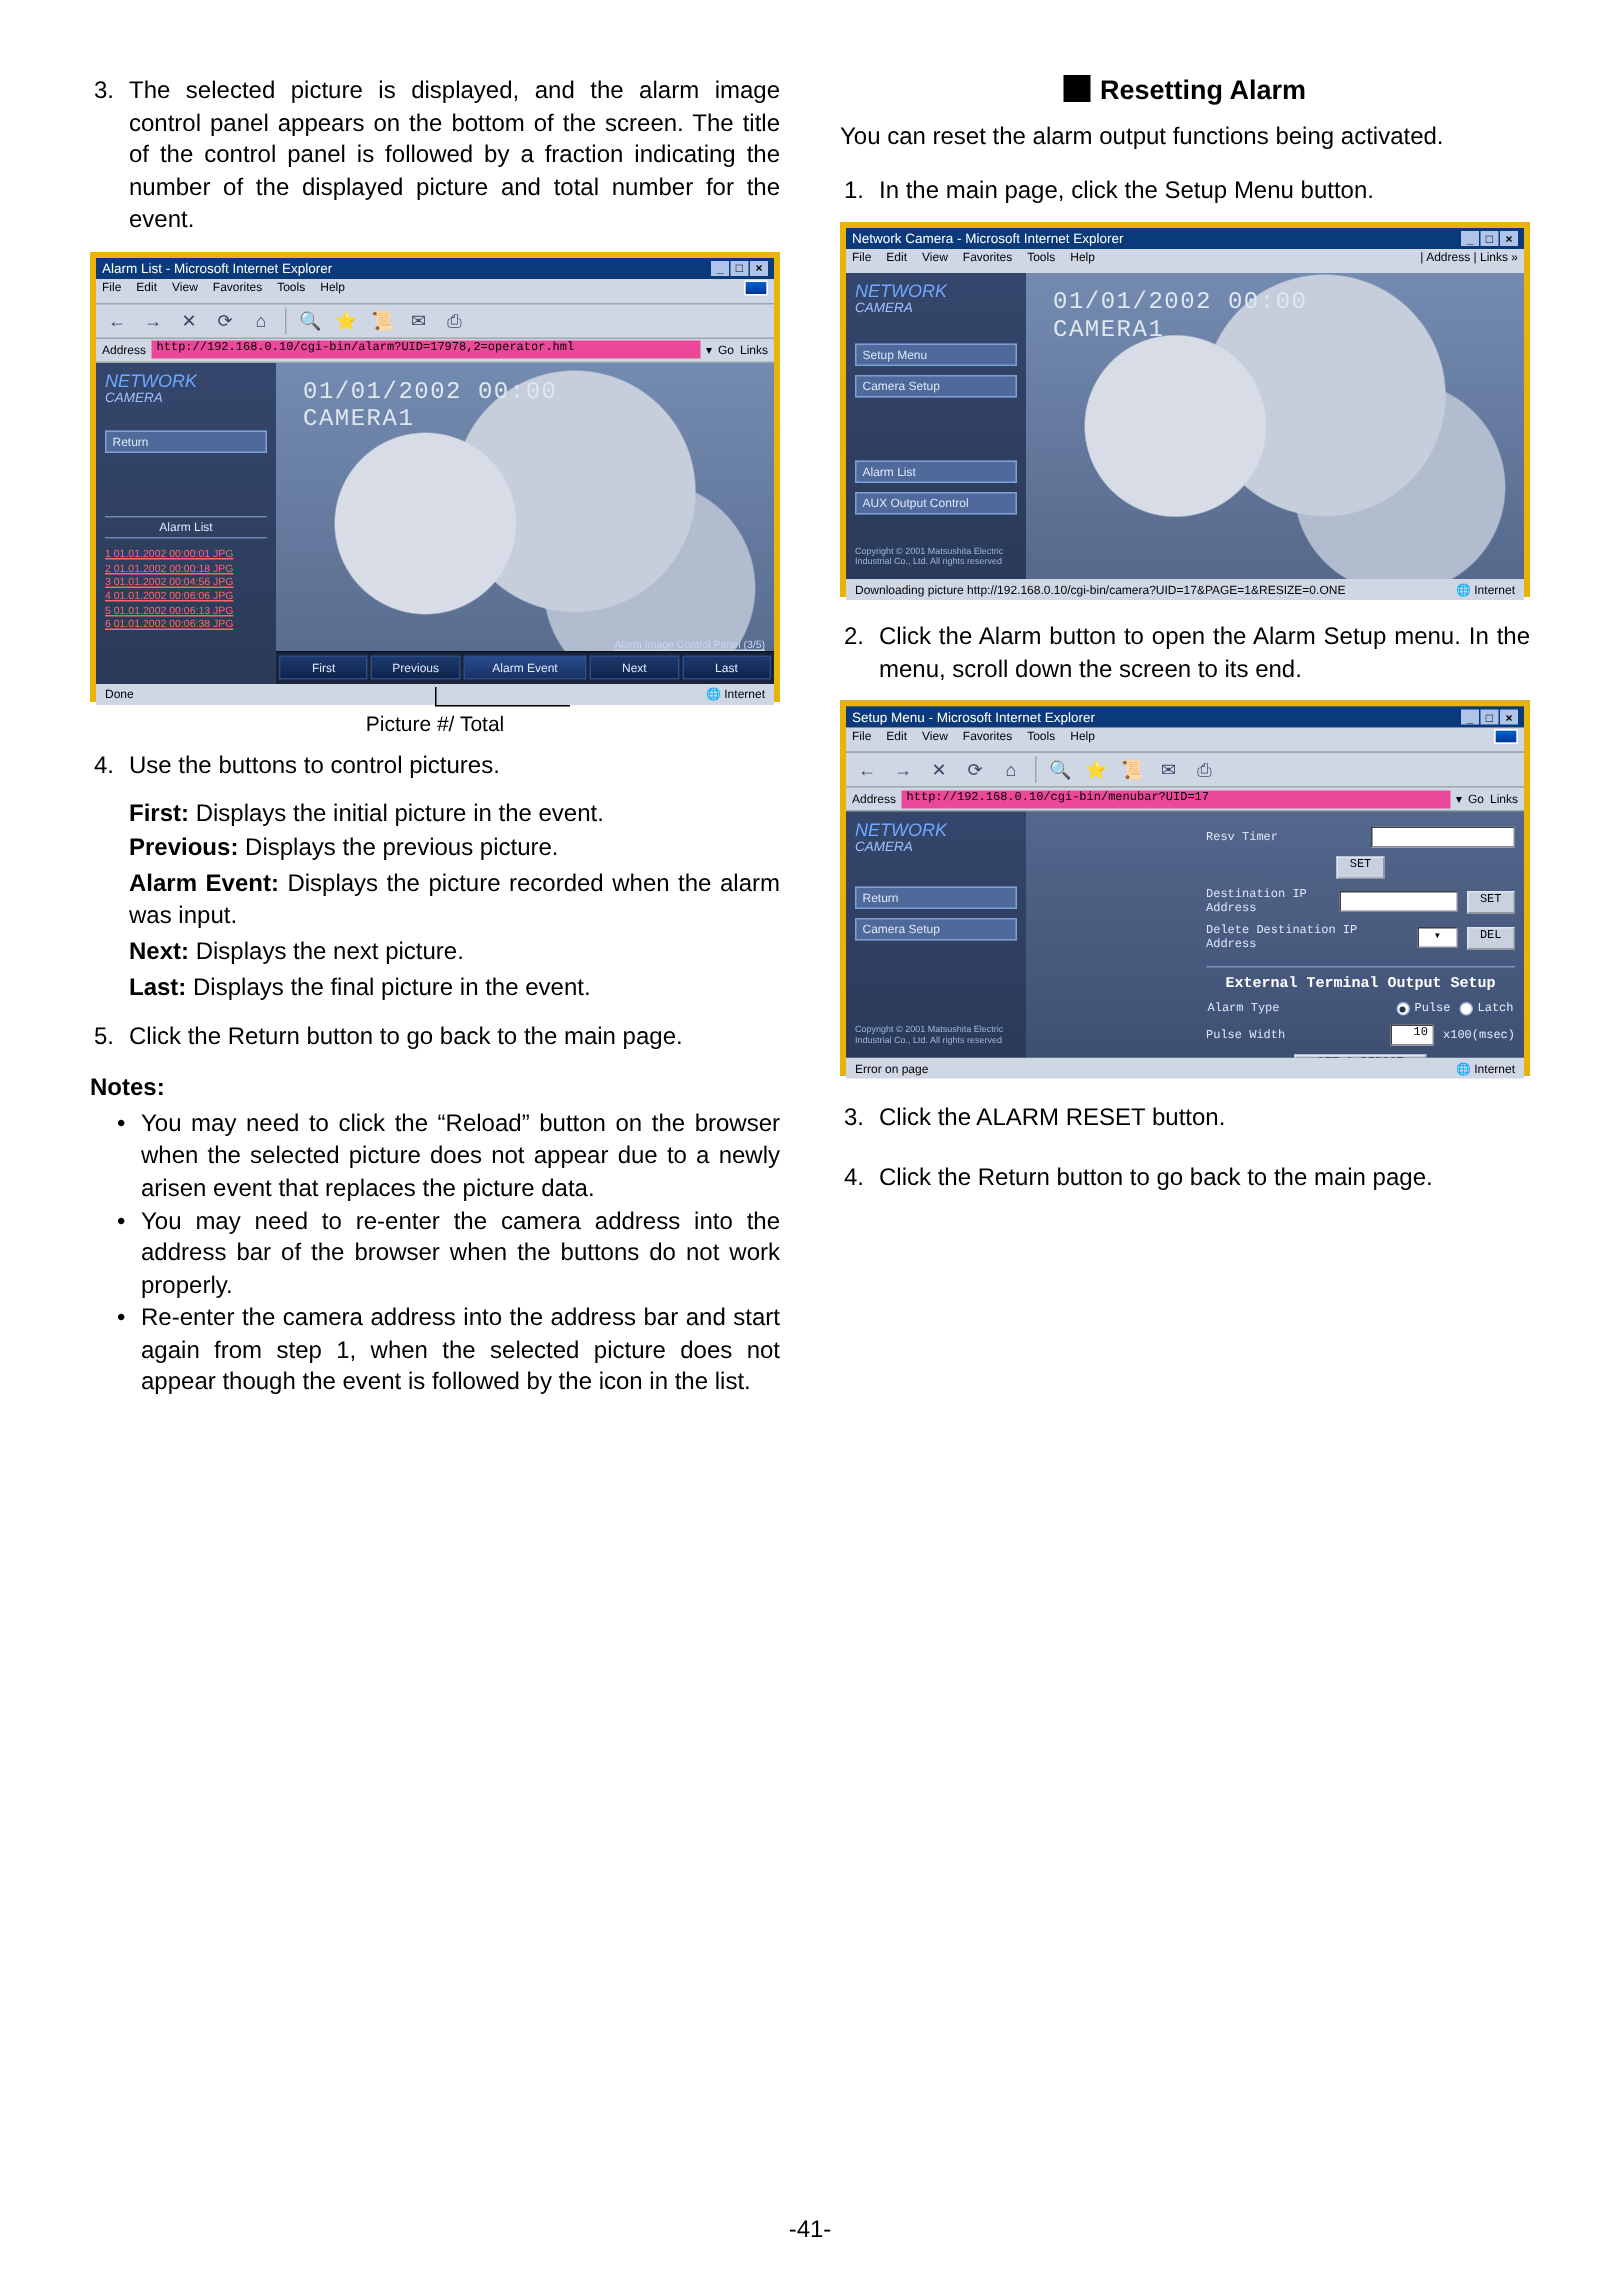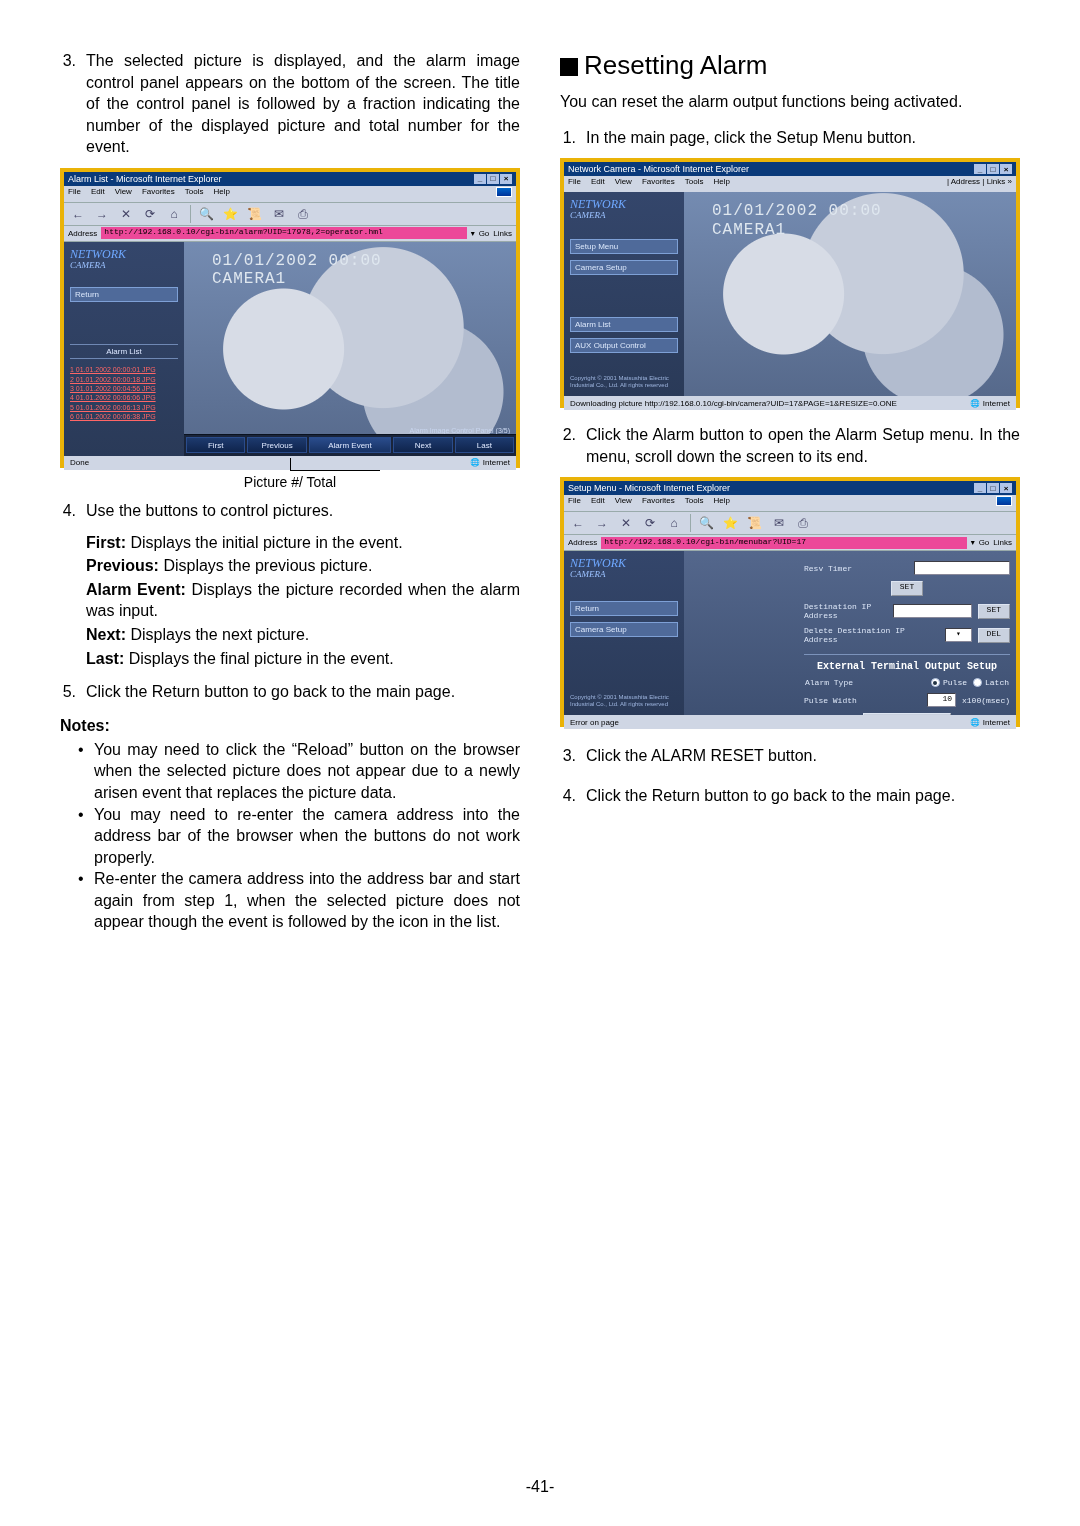--- a/index.html
+++ b/index.html
@@ -60,56 +60,56 @@
   .ss-body { display:flex; height: calc(100% - 12px - 12px - 24px - 16px - 14px); }
   .ss-body-nomenu { height: calc(100% - 12px - 12px - 14px); }
   .ss-sidebar {
     width: 120px; flex:none;
     background: linear-gradient(#34466b,#2a3a58);
     padding: 8px 6px;
     display:flex; flex-direction:column; gap:6px;
     color:#c7d6ef; font-size:8px;
   }
   .logo {
-    font-family: Liberation Serif, serif; font-style: italic;
+    font-family: Liberation Sans, sans-serif; font-style: italic;
     color:#6fa8ff; font-size:12px; letter-spacing:0px; line-height:0.8;
   }
   .ss-sidebtn {
     background:#4f6a9a; border:1px solid #7ea0d6; padding:2px 4px;
     color:#dbe7fb; font-size:8px;
   }
   .ss-link { color:#ff6666; text-decoration:underline; font-size:7px; display:block; line-height:1.35; }
   .ss-main { flex:1; position:relative; background:linear-gradient(#5d6f92,#3b4a66); overflow:hidden;}
   .cloud-bg {
     position:absolute; inset:0;
     background:
       radial-gradient(circle at 30% 50%, #d7dce6 0 60px, transparent 61px),
       radial-gradient(circle at 60% 40%, #c6cddb 0 80px, transparent 81px),
       radial-gradient(circle at 75% 70%, #b2bccf 0 70px, transparent 71px),
       linear-gradient(#748bb1,#56698b);
   }
-  .osd { position:absolute; top:10px; left:28px; color:#dfe7ef; font-family:"Courier New",monospace; font-size:16px; letter-spacing:1px; line-height:1.15;}
+  .osd { position:absolute; top:10px; left:18px; color:#dfe7ef; font-family:"Courier New",monospace; font-size:16px; letter-spacing:1px; line-height:1.15;}
   .ss-status { background:#cfd6e4; height:14px; display:flex; align-items:center; justify-content:space-between; padding:0 6px; font-size:8px; color:#000;text-align:center;}
   .alarm-panel {
     position:absolute; left:0; right:0; bottom:0;
     height:22px; background:#19243a;
     display:flex; align-items:center; gap:2px; padding:2px;
     border-top:1px solid #0a1220;
   }
   .alarm-title { position:absolute; bottom:22px; right:6px; font-size:7px; color:#c9d6ef; text-decoration:underline;}
   .apbtn { flex:1; background:linear-gradient(#1d3a6e,#0f244c); border:1px solid #2a4c8c; color:#dfe9ff; font-size:8px; height:16px; display:flex; align-items:center; justify-content:center;}
   .apbtn.center { flex:1.4; background:linear-gradient(#2a4c8c,#173264);}
   .ss-copyright { font-size:6px; color:#9db4de; line-height:1.1; margin-top:auto;}
   .caption { text-align:center; font-size:14px; margin-top:4px; margin-bottom:10px; position:relative;}
   .caption-line { position:absolute; border-top:1px solid #000; width:90px; top:-4px; left:50%;}
   .caption-vert { position:absolute; border-left:1px solid #000; height:12px; left:50%; top:-16px;}
   .notes-hd { font-weight:bold; font-size:16px; margin-top:14px; margin-bottom:4px;}
   .bullet { display:flex; font-size:16px; line-height:1.35; text-align:justify; padding-left:18px;}
   .bullet .dot { width:16px; flex:none;}
-  .heading { font-size:26px; font-weight:normal; margin-bottom:10px;}
+  .heading { font-size:18px; font-weight:bold; margin-bottom:10px;text-align:center;}
   .sq { display:inline-block; width:18px; height:18px; background:#000; margin-right:6px; vertical-align:-2px;}
   .para { font-size:16px; line-height:1.35; text-align:justify; margin-bottom:14px;}
   
   .setup-panel {
     position:absolute; left:120px; right:6px; top:4px; bottom:4px;
     background: rgba(60,80,115,0);
     color:#e4ecfa; font-size:9px;font-family:Liberation Mono, monospace;
   }
   .sp-row { display:flex; align-items:center; gap:6px; margin:6px 0; justify-content:center;}
   .sp-label { width:120px; text-align:left; font-size:8px; color:#dce6f7;}

